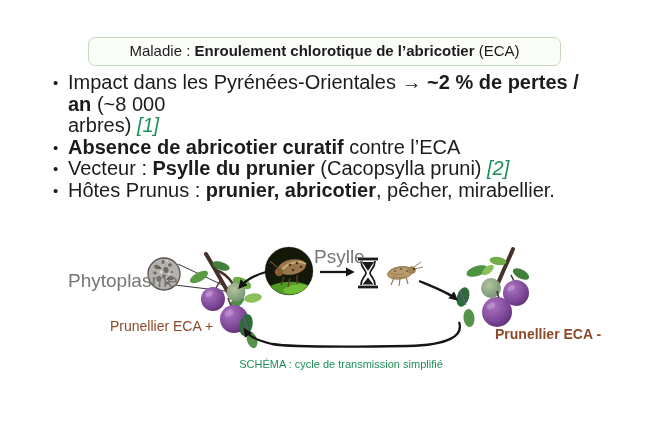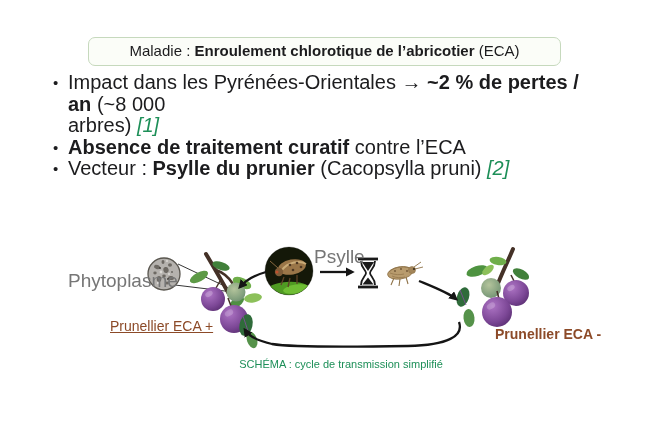--- a/index.html
+++ b/index.html
@@ -49,22 +49,23 @@
 <body>
 
 <div class="slide">
 
   <div class="title-box">
     <span><span class="seg-n">Maladie : </span><span class="seg-b">Enroulement chlorotique de l’abricotier</span><span class="seg-n"> (ECA)</span></span>
   </div>
 
   <ul class="bullets">
     <li><span class="seg-n">Impact dans les Pyrénées-Orientales → </span><span class="seg-b">~2 % de pertes / an</span><span class="seg-n"> (~8 000</span><br><span class="seg-n">arbres) </span><span class="seg-ref">[1]</span></li>
-    <li><span class="seg-b">Absence de traitement curatif</span><span class="seg-n"> contre l’ECA</span></li>
+    <li><span class="seg-b">Absence de abricotier curatif</span><span class="seg-n"> contre l’ECA</span></li>
     <li><span class="seg-n">Vecteur : </span><span class="seg-b">Psylle du prunier</span><span class="seg-n"> (</span><span class="seg-i">Cacopsylla pruni</span><span class="seg-n">) </span><span class="seg-ref">[2]</span></li>
+    <li><span class="seg-n">Hôtes </span><span class="seg-i">Prunus</span><span class="seg-n"> : </span><span class="seg-b">prunier, abricotier</span><span class="seg-n">, pêcher, mirabellier.</span></li>
   </ul>
 
   <div class="diagram">
     <svg width="650" height="125" viewBox="0 240 650 125">
       <defs>
         <marker id="ah" viewBox="0 0 10 10" refX="7" refY="5" markerWidth="4" markerHeight="4" orient="auto">
           <path d="M0,0 L10,5 L0,10 Z" fill="#151515"></path>
         </marker>
         <radialGradient id="pFruit" cx="0.35" cy="0.3" r="0.95">
           <stop offset="0%" stop-color="#ad74c4"></stop>
@@ -196,18 +197,18 @@
         </g>
         <circle cx="412" cy="270" r="3.5" fill="#a3855a" stroke="#8f7348" stroke-width="0.6"></circle>
         <circle cx="414" cy="269" r="1.1" fill="#3a2c1a"></circle>
         <path d="M 414,267 L 421,262 M 415,269 L 423,267" stroke="#8f7348" stroke-width="0.9"></path>
         <path d="M 394,278 L 391,285 M 400,279 L 399,286 M 406,277 L 408,284" stroke="#8f7348" stroke-width="1.1"></path>
       </g>
     </svg>
 
     <span class="lbl grey" style="left:68px;top:270px;">Phytoplasme</span>
     <span class="lbl grey" style="left:314px;top:246px;">Psylle</span>
-    <span class="lbl brown" style="left:110px;top:318px;text-decoration:underline;">Prunellier ECA +</span>
+    <span class="lbl brown" style="left:110px;top:318px;">Prunellier ECA +</span>
     <span class="lbl brown" style="left:495px;top:326px;font-weight:bold;">Prunellier ECA -</span>
     <div class="caption">SCHÉMA : cycle de transmission simplifié</div>
   </div>
 
 </div>
 
 </body></html>

